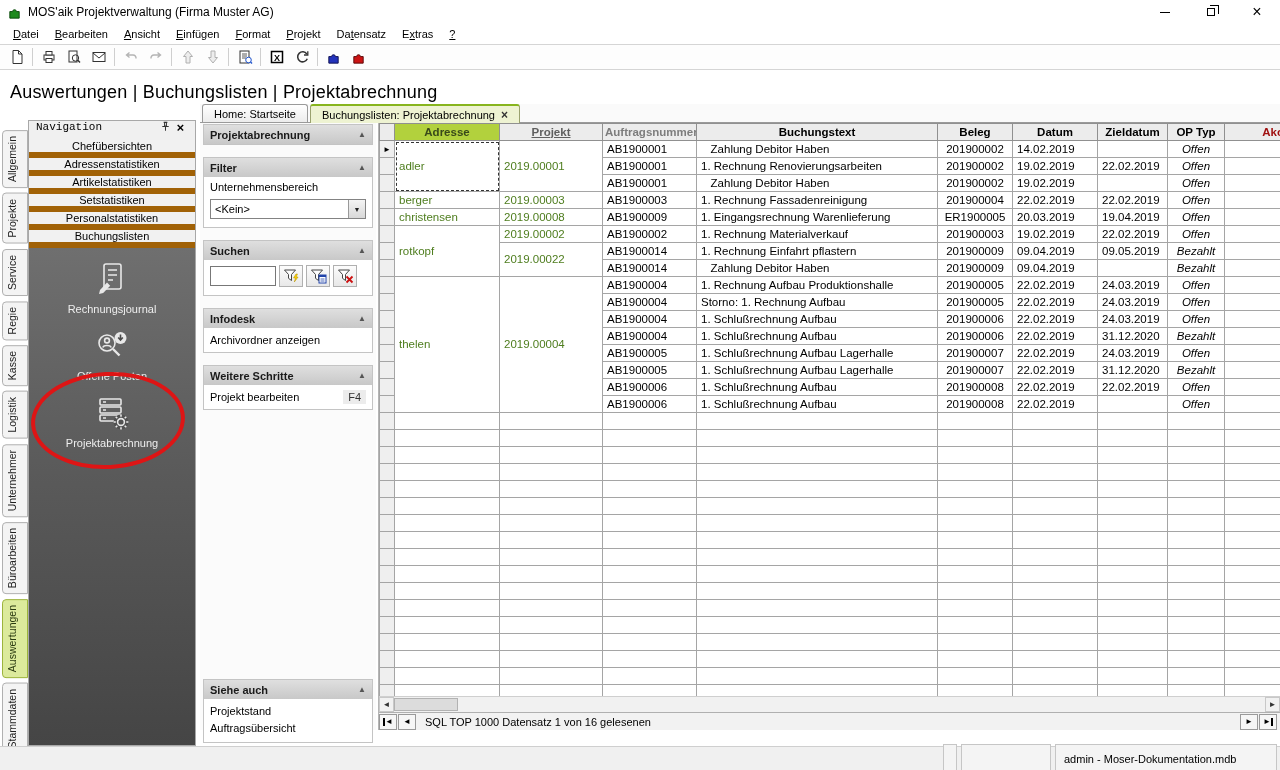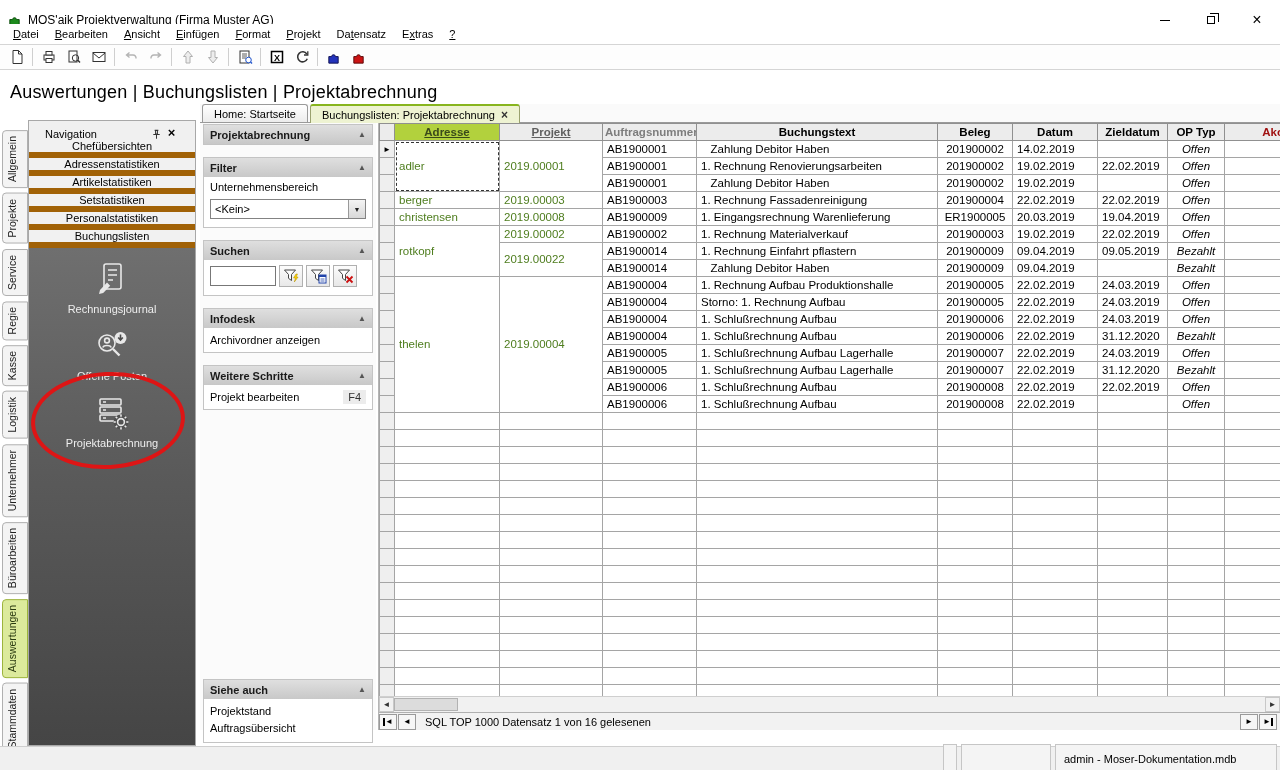--- a/index.html
+++ b/index.html
@@ -3,21 +3,21 @@
 <meta charset="utf-8">
 <style>
   * { box-sizing: border-box; }
   html,body { margin:0; padding:0; }
   body {
     width:1280px; height:770px; position:relative; overflow:hidden;
     font-family:"Liberation Sans", sans-serif; font-size:11px; color:#000;
     background:#fff;
   }
   
-  .titlebar { position:absolute; top:8px; left:0; right:0; height:24px;
+  .titlebar { position:absolute; top:0; left:0; right:0; height:24px;
     display:flex; align-items:center; padding-left:7px; background:#fff; }
   .title-text { font-size:12px; margin-left:6px; }
   .win-controls { margin-left:auto; display:flex; height:100%; }
   .win-btn { width:46px; display:flex; align-items:center; justify-content:center; }
   .glyph-min { width:10px; border-bottom:1px solid #000; height:1px; }
   .glyph-restore { width:8px; height:8px; border:1px solid #000; position:relative; background:#fff; }
   .glyph-restore::before { content:""; position:absolute; left:2px; top:-4px; width:8px; height:8px; border:1px solid #000; border-left:none; border-bottom:none; }
   .glyph-close { font-size:16px; line-height:10px; }
   
   .menubar { position:absolute; top:24px; left:0; right:0; height:20px;
@@ -34,21 +34,21 @@
   .heading-text { position:absolute; left:10px; top:12px; font-size:18px; letter-spacing:0.2px; }
   
   .vtabs { position:absolute; left:2px; top:130px; width:26px; display:flex; flex-direction:column; gap:5px; }
   .vtab { writing-mode:vertical-rl; transform:rotate(180deg);
     background:#f4f4f4; border:1px solid #b0b0b0; border-radius:0 4px 4px 0;
     padding:5px 3px; font-size:10.5px; text-align:center; color:#222; }
   .vtab.active { background:#dcea9c; border-color:#9cb43c; color:#2a3a10; }
   
   .navpanel { position:absolute; left:28px; top:120px; width:168px; height:626px;
     border:1px solid #a8a8a8; background:#f7f7f7; display:flex; flex-direction:column; }
-  .nav-header { height:19px; display:flex; align-items:flex-end; padding:0 16px; background:#f0f0f0; flex:0 0 19px; }
+  .nav-header { height:19px; display:flex; align-items:flex-start; padding:0 7px; background:#f0f0f0; flex:0 0 19px;font-family:Liberation Mono, monospace; }
   .nav-header-title { flex:1; }
   .nav-hicon { width:15px; display:flex; justify-content:center; align-items:center; font-weight:bold; }
   .nav-item { flex:0 0 22px; background:#f1f1f1; border-bottom:6px solid #a16207;
     display:flex; align-items:center; justify-content:center; }
   .nav-dark { flex:1 1 auto; background:linear-gradient(180deg,#6f6f6f 0%,#5a5a5a 45%,#454545 100%);
     display:flex; flex-direction:column; padding-top:6px; position:relative; }
   .feature-item { height:67px; display:flex; flex-direction:column; align-items:center;
     justify-content:center; color:#eee; gap:4px; }
   .red-ellipse { position:absolute; left:2px; top:124px; width:154px; height:97px;
     border:4px solid #de1515; border-radius:50%; transform:rotate(-3deg); pointer-events:none; }
@@ -82,21 +82,21 @@
     display:flex; align-items:center; justify-content:center; }
   .sec-seealso { position:absolute; left:3px; right:3px; top:556px; margin-bottom:0; }
   .seealso-body { padding:3px 0 6px 0; }
   
   .gridwrap { position:absolute; left:178px; right:0; top:19px; bottom:0; border-left:1px solid #b5b5b5; background:#fff; }
   .tablebox { height:573px; overflow:hidden; }
   table.grid { table-layout:fixed; width:960px; border-collapse:collapse; }
   .grid th, .grid td { height:17px; padding:0 4px; font-size:11.5px; overflow:hidden;
     white-space:pre; border:1px solid #a5a5a5; line-height:15px; }
   .grid th { background:#ececec; font-weight:bold; border-color:#909090; text-align:center; padding:0 2px; }
-  .h-adresse { background:#b2d13d !important; color:#39491a; text-decoration:underline; }
+  .h-adresse { background:#b2d13d !important; color:#39491a; }
   .h-projekt { color:#5f5f5f; text-decoration:underline; }
   .h-auftrag { color:#7d7d7d; }
   .h-akonto { color:#a01010; }
   .grid td.sel { background:#efefef; text-align:center; padding:0; font-size:8px; }
   .c-green { color:#4e7d1e; }
   .c-adresse, .c-projekt, .c-auftrag { text-align:left; }
   .c-text { text-align:left; padding-left:6px; }
   .c-beleg { text-align:center; }
   .c-datum, .c-ziel { text-align:left; padding-left:6px; }
   .c-op { text-align:center;font-style:italic; }

